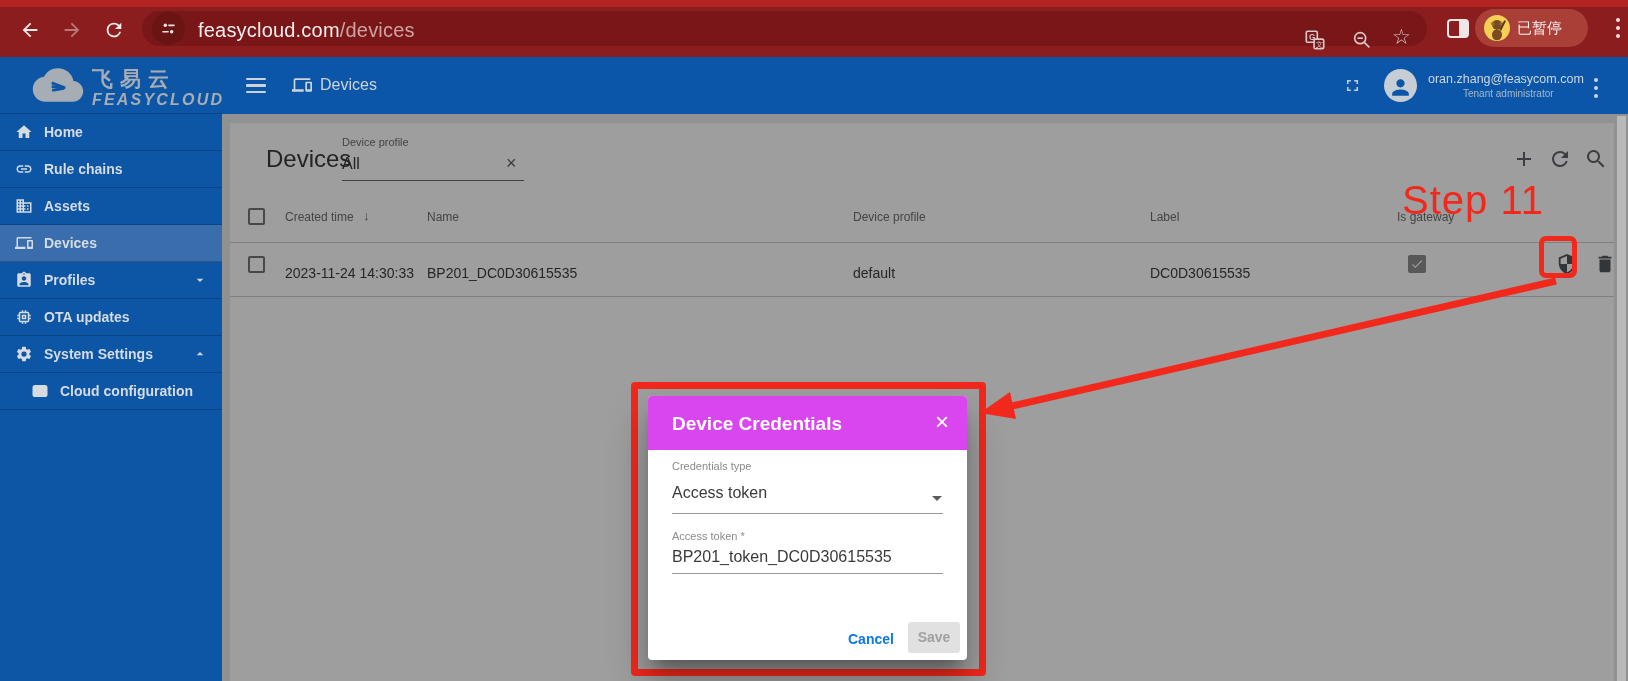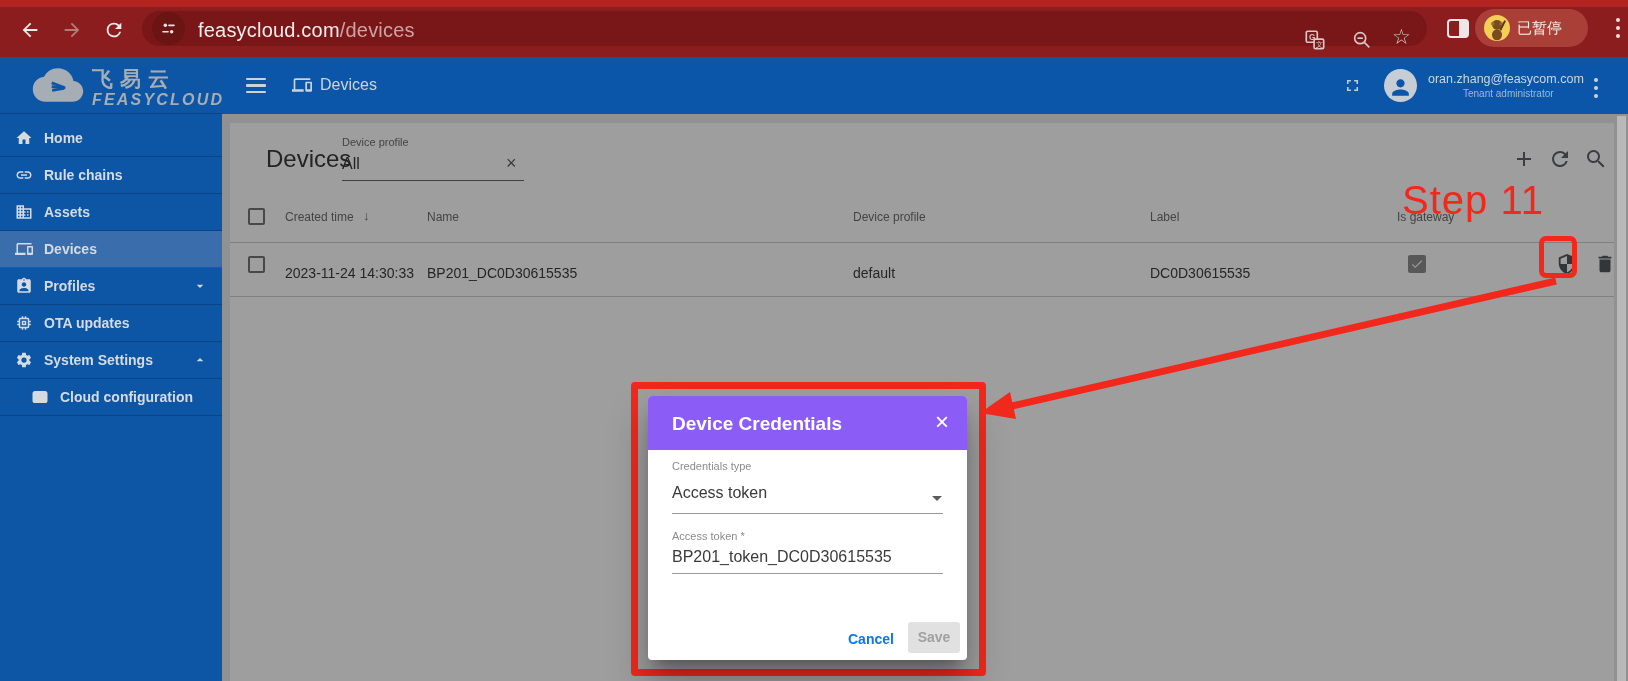--- a/index.html
+++ b/index.html
@@ -73,21 +73,21 @@
   #gw-cb { position:absolute; left:1178px; top:132px; width:18px; height:18px; border-radius:2px; background:#8f8f8f; }
   #gw-cb svg { position:absolute; left:2px; top:2px; width:14px; height:14px; fill:#fff; }
   .row-ic { position:absolute; top:130px; width:22px; height:22px; fill:#53575b; cursor:pointer; }
   #dim-overlay { position:absolute; left:0; top:0; width:1406px; height:567px; background:rgba(0,0,0,.38); }
   #scrollbar { position:absolute; left:1395px; top:2px; width:9px; height:565px; background:#b9b9b9; }
 
   
   #modal-annot-box { position:absolute; left:631px; top:382px; width:355px; height:294px; border:7px solid #f2281c; border-radius:4px; z-index:30; }
   #modal { position:absolute; left:648px; top:396px; width:319px; height:264px; background:#fff; border-radius:4px; z-index:31;
            box-shadow:0 11px 15px -7px rgba(0,0,0,.35), 0 24px 38px 3px rgba(0,0,0,.25); }
-  #modal-header { position:absolute; left:0; top:0; width:319px; height:54px; background:#8b5cf6; border-radius:4px 4px 0 0; }
+  #modal-header { position:absolute; left:0; top:0; width:319px; height:54px; background:#d946ef; border-radius:4px 4px 0 0; }
   #modal-title { position:absolute; left:24px; top:17px; color:#fff; font-size:19px; font-weight:bold; }
   #modal-close { position:absolute; right:18px; top:13px; color:#fff; font-size:24px; line-height:26px; cursor:pointer; }
   .fld-label { position:absolute; left:24px; font-size:11px; color:#8b8b8b; }
   .fld-value { position:absolute; left:24px; font-size:16px; color:#3a3a3a; }
   .fld-line { position:absolute; left:24px; width:271px; height:1px; background:#9a9a9a; }
   #select-caret { position:absolute; left:284px; top:100px; width:0; height:0; border-left:5px solid transparent; border-right:5px solid transparent; border-top:5px solid #5c5c5c; }
   #btn-cancel { position:absolute; left:200px; top:235px; color:#0a78e8; font-size:14px; font-weight:bold; cursor:pointer; }
   #btn-save { position:absolute; left:260px; top:226px; width:52px; height:31px; background:#e1e1e1; border-radius:3px; color:#a0a0a0; font-size:14px; font-weight:bold; text-align:center; line-height:31px; cursor:default; }
 
   
@@ -195,21 +195,21 @@
         <path d="M19.35 8.04A7.49 7.49 0 0 0 12 2C9.11 2 6.6 3.64 5.35 6.04A5.99 5.99 0 0 0 0 12c0 3.31 2.69 6 6 6h13c2.76 0 5-2.24 5-5 0-2.64-2.05-4.78-4.65-4.96z"></path>
         <g stroke="#0d56a6" stroke-width="1.3" fill="none">
           <path d="M9 9l6 2.2"></path>
             <path d="M9 10.8l6.5.6"></path>
             <path d="M9.2 12.6l5.6-1"></path>
         </g>
       </svg>
       <div id="logo-cn">飞易云</div>
       <div id="logo-en">FEASYCLOUD</div>
     </div>
-    <div style="position:absolute; top:63px; left:0; width:198px;">
+    <div style="position:absolute; top:57px; left:0; width:198px;">
       <div class="menu-item">
         <svg class="mi" viewBox="0 0 24 24">
             <path d="M10 20v-6h4v6h5v-8h3L12 3 2 12h3v8z"></path>
           </svg>
         <span class="mi-label">Home</span>
       </div>
       <div class="menu-item">
         <svg class="mi" viewBox="0 0 24 24">
             <path d="M3.9 12c0-1.71 1.39-3.1 3.1-3.1h4V7H7c-2.76 0-5 2.24-5 5s2.24 5 5 5h4v-1.9H7c-1.71 0-3.1-1.39-3.1-3.1zM8 13h8v-2H8v2zm9-6h-4v1.9h4c1.71 0 3.1 1.39 3.1 3.1s-1.39 3.1-3.1 3.1h-4V17h4c2.76 0 5-2.24 5-5s-2.24-5-5-5z"></path>
           </svg>

